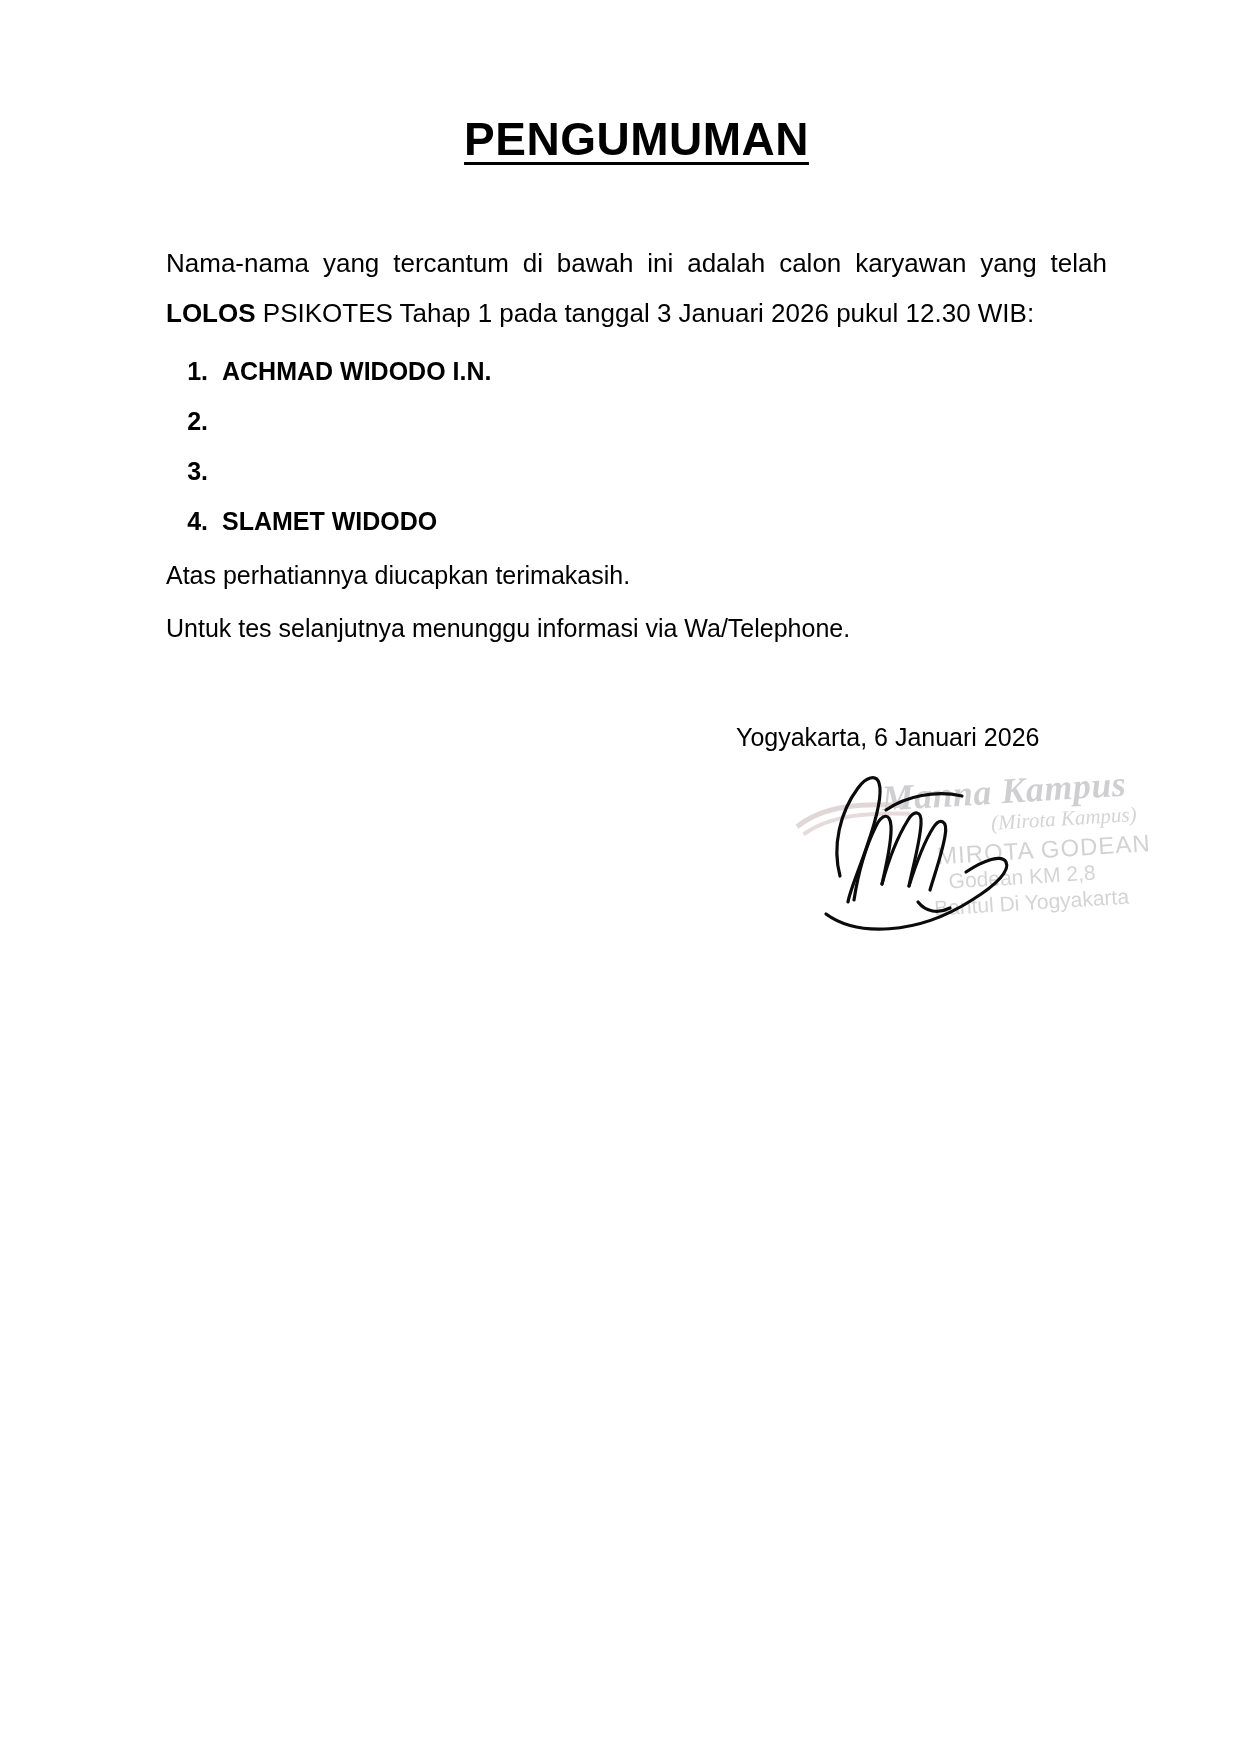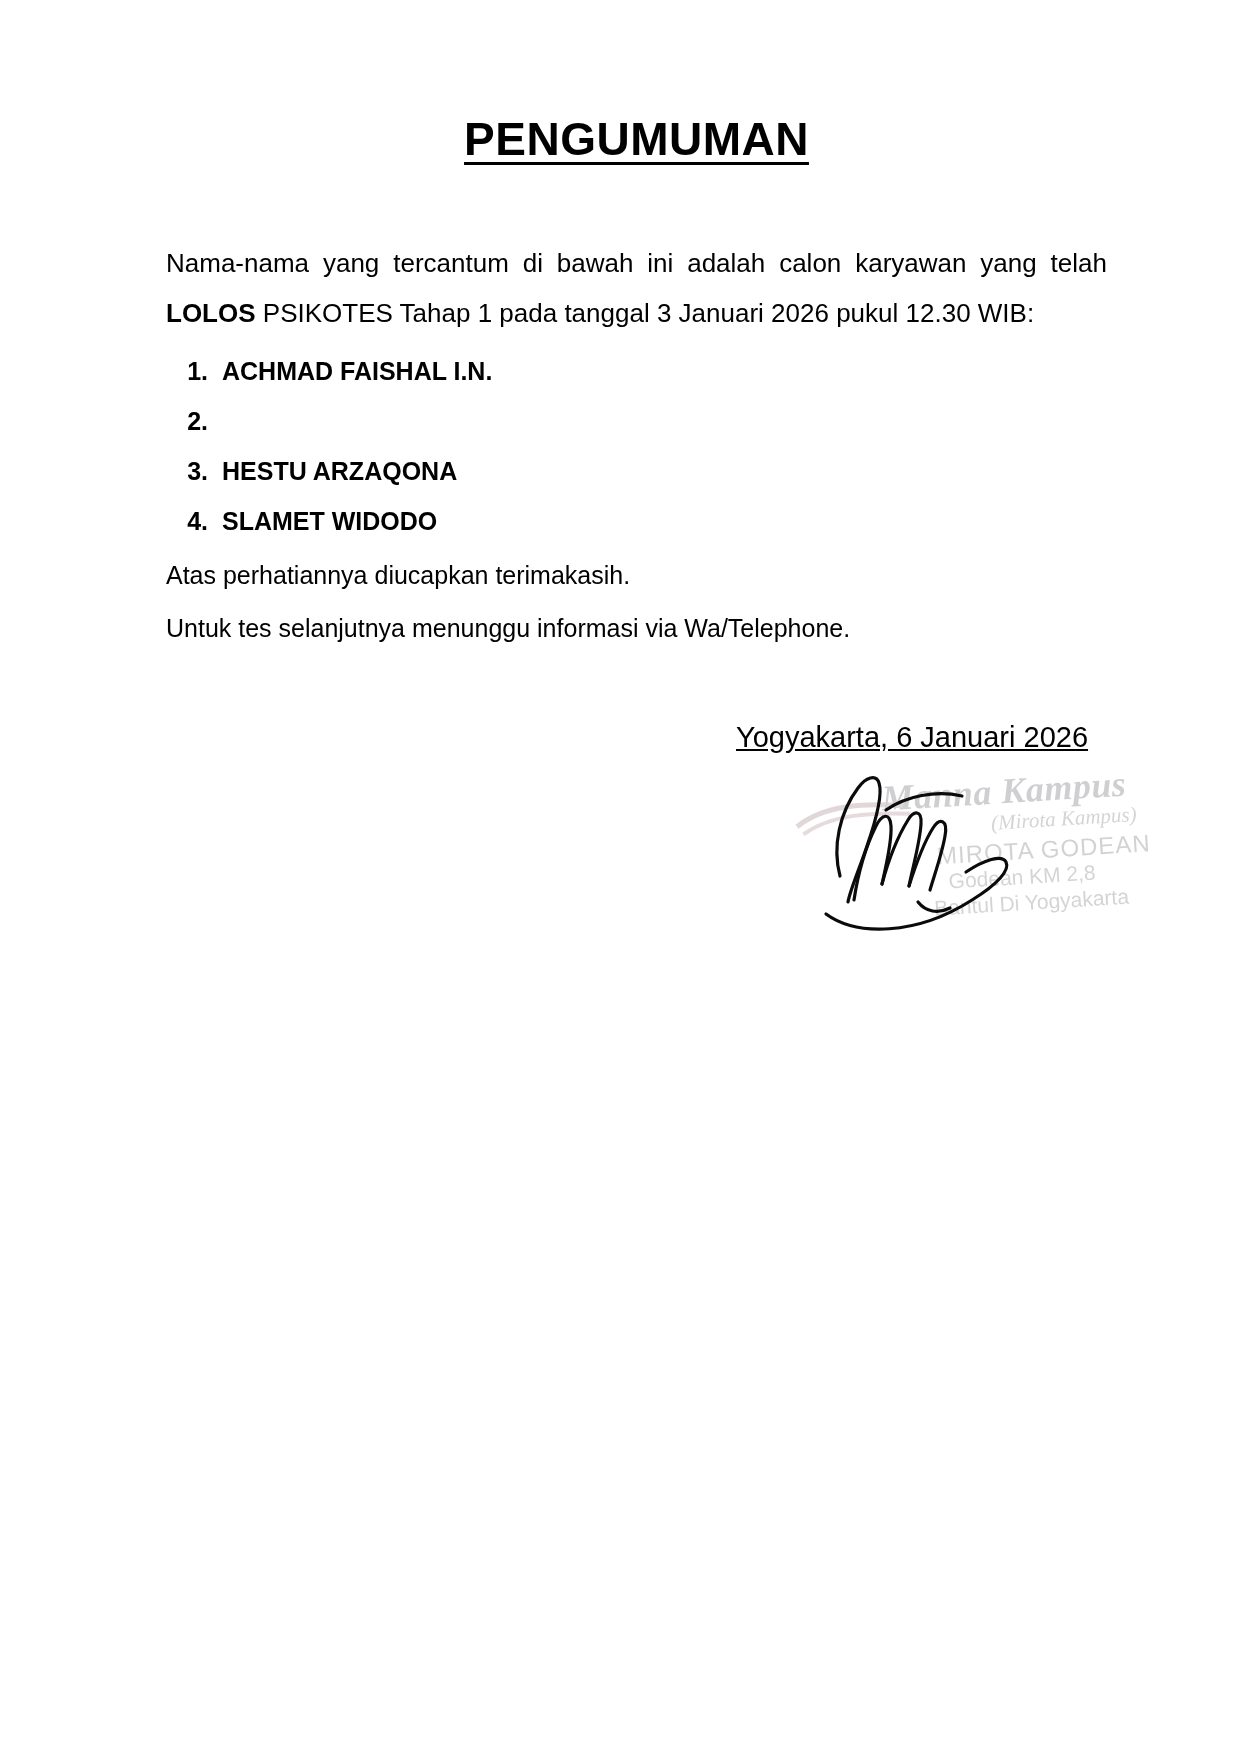--- a/index.html
+++ b/index.html
@@ -65,24 +65,23 @@
   .para-plain {
     font-size: 25px;
     line-height: 47px;
     margin: 6px 0 0 0;
   }
   .closing {
     margin-top: 66px;
     padding-left: 570px;
   }
   .closing-line {
-    font-size: 29px;
+    font-size: 25px;
     line-height: 38px;
     white-space: nowrap;
-    text-decoration: underline;
   }
   .sign-zone {
     position: relative;
     height: 200px;
     margin-top: 4px;
   }
   .stamp {
     position: absolute;
     left: 60px;
     top: 6px;
@@ -166,28 +165,27 @@
 
   <h1 class="doc-title">PENGUMUMAN</h1>
 
   <div class="body-block">
 
     <p class="para"><span>Nama-nama yang tercantum di bawah ini adalah calon karyawan yang telah </span><b>LOLOS</b><span> PSIKOTES Tahap 1 pada tanggal 3 Januari 2026 pukul 12.30 WIB:</span></p>
 
     <ol class="name-list">
       <li>
         <span class="num">1.</span>
-        <span>ACHMAD FAISHAL I.N.</span>
+        <span>ACHMAD WIDODO I.N.</span>
       </li>
       <li>
         <span class="num">2.</span>
       </li>
       <li>
         <span class="num">3.</span>
-        <span>HESTU ARZAQONA</span>
       </li>
       <li>
         <span class="num">4.</span>
         <span>SLAMET WIDODO</span>
       </li>
     </ol>
 
     <p class="para-plain">Atas perhatiannya diucapkan terimakasih.</p>
     <p class="para-plain">Untuk tes selanjutnya menunggu informasi via Wa/Telephone.</p>
 

